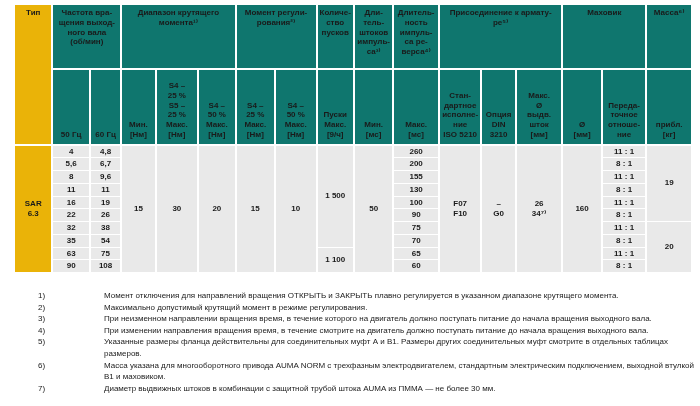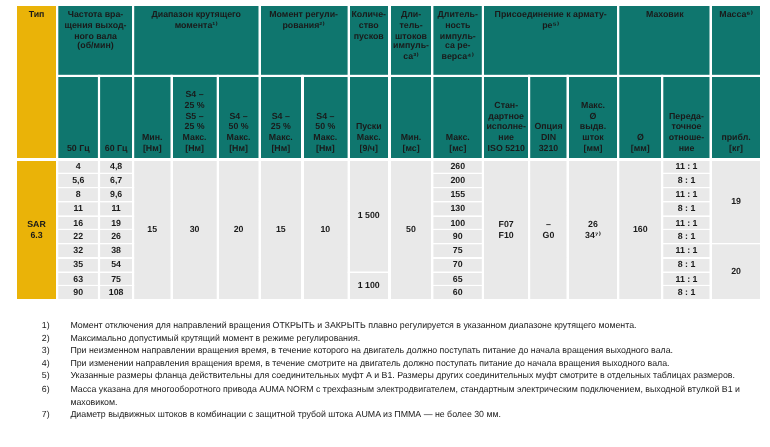--- a/index.html
+++ b/index.html
@@ -36,21 +36,21 @@
   .spec-table td.typecell{background:#eab308;}
   tr.grow{height:64px;}
   tr.srow{height:76px;}
   tr.brow{height:12px;}
   .footnotes{
     position:absolute;left:38px;top:290px;width:658px;
     font-size:8px;line-height:11.6px;
   }
   .fn{display:flex;}
   .fn-marker{width:26px;flex-shrink:0;}
-  .fn-text{flex:1;}
+  .fn-text{flex:1;margin-left:40px;}
 </style>
 </head>
 <body>
 
 <table class="spec-table">
   <colgroup>
     <col style="width:38px">
       <col style="width:37px">
       <col style="width:31px">
     <col style="width:34px">

